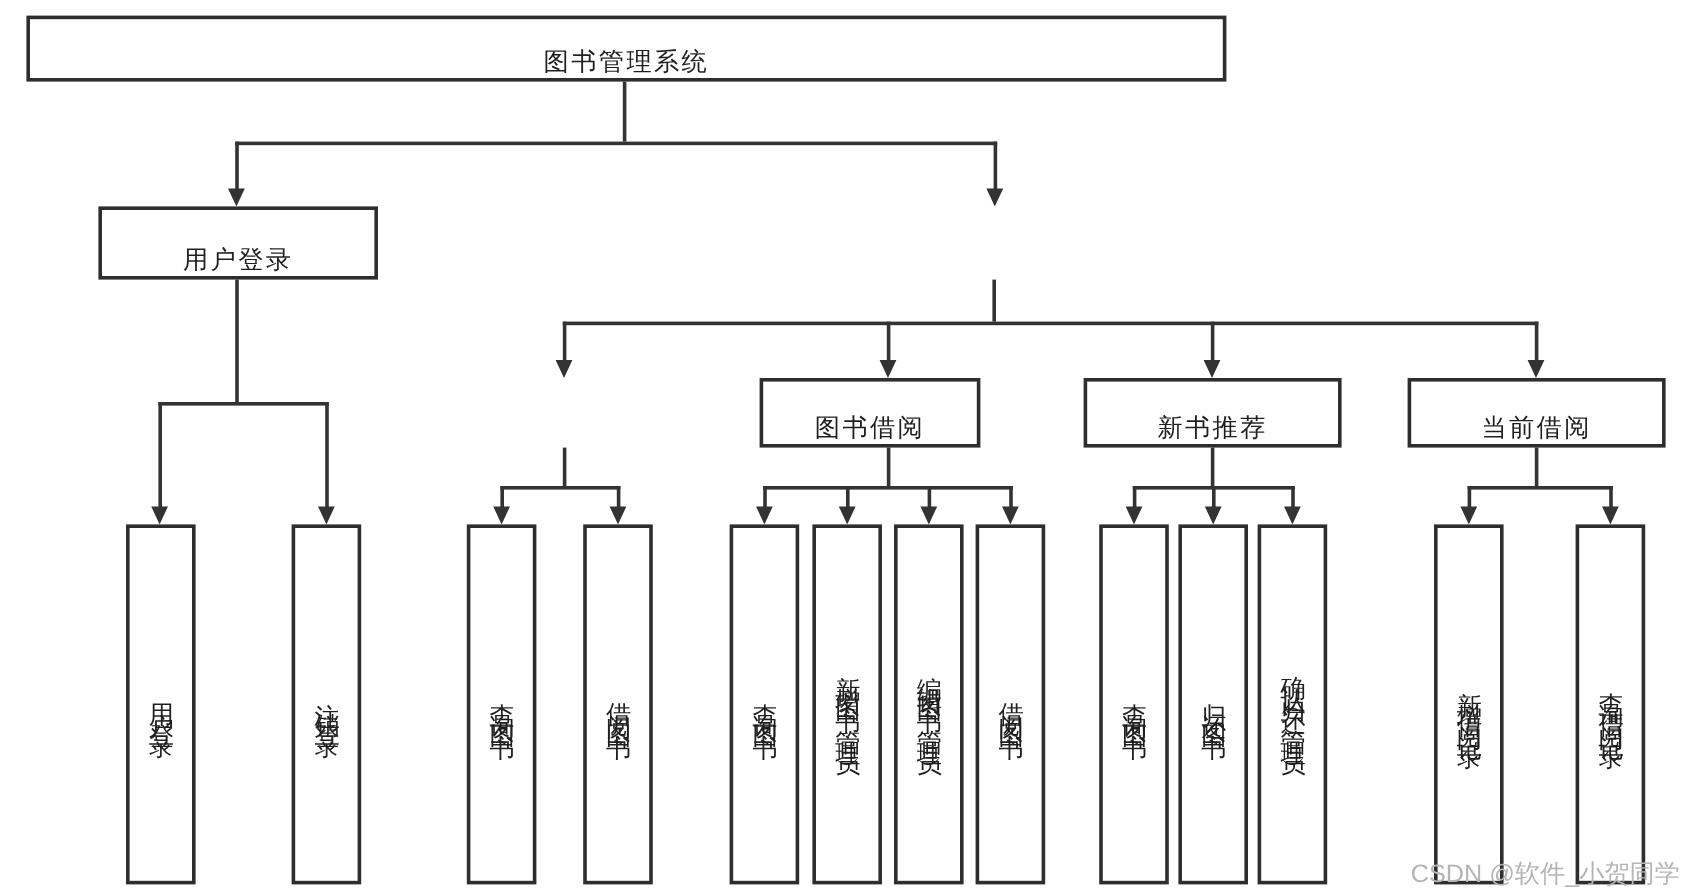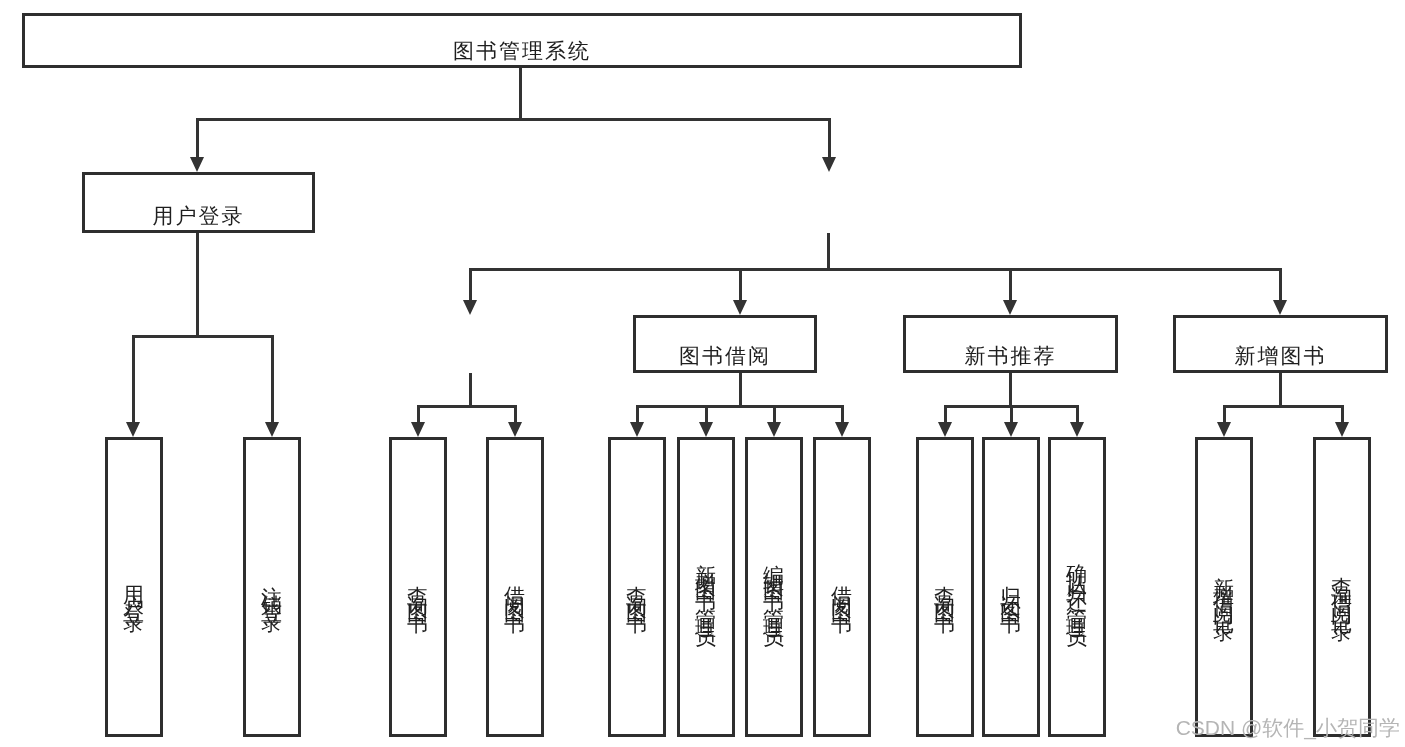--- a/index.html
+++ b/index.html
@@ -99,21 +99,21 @@
   <div class="arrow" style="left:1003px;top:300px"></div>
   <div class="arrow" style="left:1273px;top:300px"></div>
 
   <div class="node" style="left:633px;top:315px;width:184px;height:58px">
     <span>图书借阅</span>
   </div>
   <div class="node" style="left:903px;top:315px;width:215px;height:58px">
     <span>新书推荐</span>
   </div>
   <div class="node" style="left:1173px;top:315px;width:215px;height:58px">
-    <span>新增图书</span>
+    <span>当前借阅</span>
   </div>
 
   <div class="vline" style="left:469px;top:373px;height:32px"></div>
   <div class="hline" style="left:417px;top:405px;width:100px"></div>
   <div class="stem" style="left:417px;top:405px;height:19px"></div>
   <div class="stem" style="left:514px;top:405px;height:19px"></div>
   <div class="arrow" style="left:411px;top:422px"></div>
   <div class="arrow" style="left:508px;top:422px"></div>
 
   <div class="vline" style="left:739px;top:373px;height:32px"></div>

